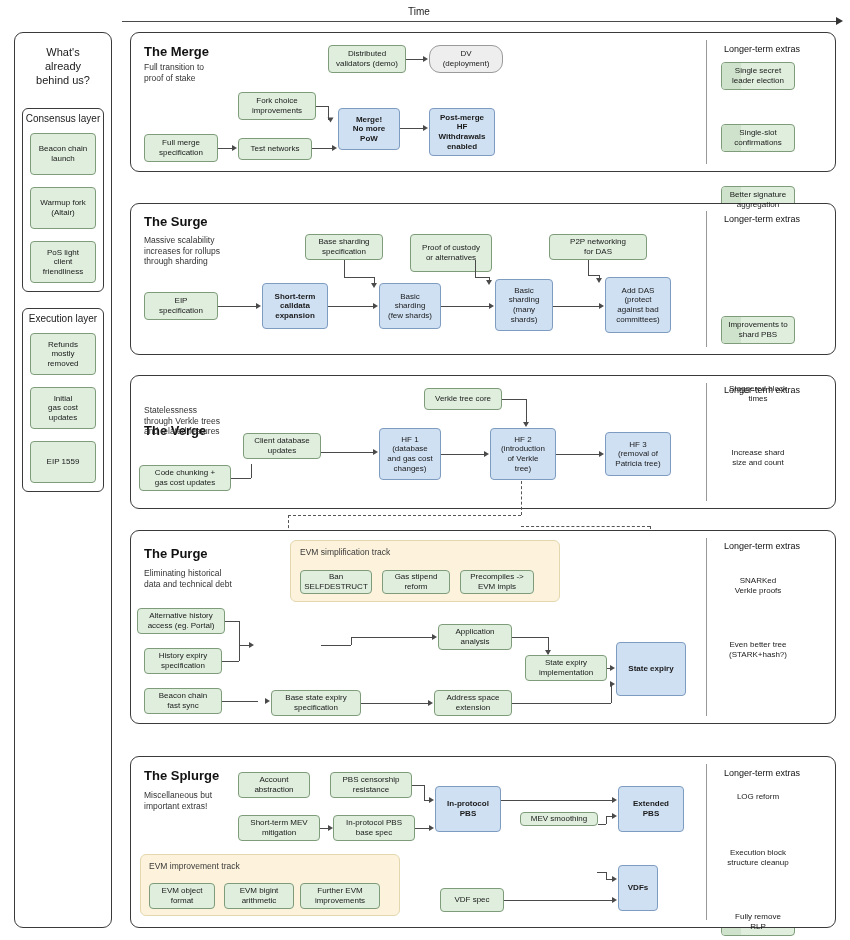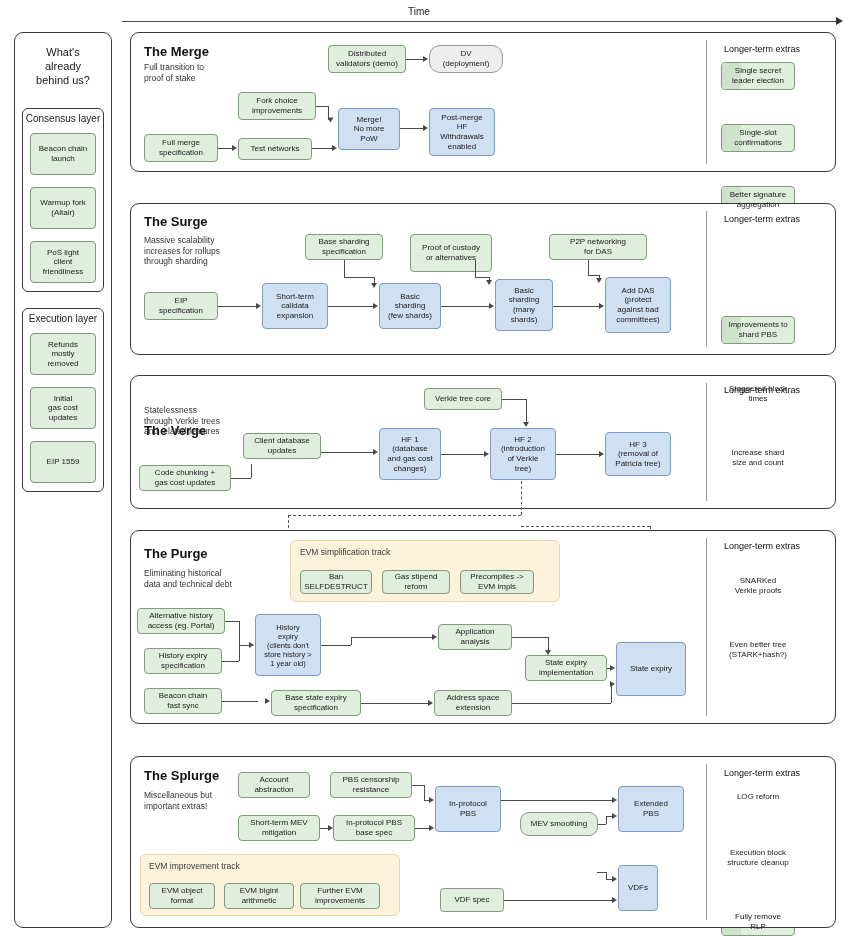--- a/index.html
+++ b/index.html
@@ -44,21 +44,21 @@
     text-align:center;
     line-height:1.2;
     font-size:8px;
     padding:2px 3px;
     background:#fff;
     box-sizing:border-box;
   }
   .green{background:#dfeedd;border-color:#7e9c7a;}
   .blue{background:#cfe0f3;border-color:#7d9cc0;}
   .grey{background:#eeeeee;border-color:#9a9a9a;}
-  .bold{font-weight:normal;}
+  .bold{font-weight:bold;}
 
   
   .half{position:relative;overflow:hidden;}
   .half::before{
     content:"";position:absolute;left:0;top:0;bottom:0;width:26%;
     background:#cfe3cc;
   }
   .half > span{position:relative;z-index:2;}
 
   
@@ -297,25 +297,20 @@
 reform</span></div>
   <div class="abs node green" style="left:460px;top:570px;width:74px;height:24px;white-space:pre-line;"><span>Precompiles -&gt;
 EVM impls</span></div>
 
   <div class="abs node green" style="left:137px;top:608px;width:88px;height:26px;white-space:pre-line;"><span>Alternative history
 access (eg. Portal)</span></div>
   <div class="abs node green" style="left:144px;top:648px;width:78px;height:26px;white-space:pre-line;"><span>History expiry
 specification</span></div>
   <div class="abs node green" style="left:144px;top:688px;width:78px;height:26px;white-space:pre-line;"><span>Beacon chain
 fast sync</span></div>
-  <div class="abs node blue" style="left:255px;top:614px;width:66px;height:62px;white-space:pre-line;font-size:7.5px;"><span>History
-expiry
-(clients don't
-store history &gt;
-1 year old)</span></div>
   <div class="abs node green" style="left:438px;top:624px;width:74px;height:26px;white-space:pre-line;"><span>Application
 analysis</span></div>
   <div class="abs node green" style="left:525px;top:655px;width:82px;height:26px;white-space:pre-line;"><span>State expiry
 implementation</span></div>
   <div class="abs node green" style="left:271px;top:690px;width:90px;height:26px;white-space:pre-line;"><span>Base state expiry
 specification</span></div>
   <div class="abs node green" style="left:434px;top:690px;width:78px;height:26px;white-space:pre-line;"><span>Address space
 extension</span></div>
   <div class="abs node blue bold" style="left:616px;top:642px;width:70px;height:54px;white-space:pre-line;"><span>State expiry</span></div>
 
@@ -354,21 +349,21 @@
   <div class="abs node green" style="left:238px;top:772px;width:72px;height:26px;white-space:pre-line;"><span>Account
 abstraction</span></div>
   <div class="abs node green" style="left:330px;top:772px;width:82px;height:26px;white-space:pre-line;"><span>PBS censorship
 resistance</span></div>
   <div class="abs node green" style="left:238px;top:815px;width:82px;height:26px;white-space:pre-line;"><span>Short-term MEV
 mitigation</span></div>
   <div class="abs node green" style="left:333px;top:815px;width:82px;height:26px;white-space:pre-line;"><span>In-protocol PBS
 base spec</span></div>
   <div class="abs node blue bold" style="left:435px;top:786px;width:66px;height:46px;white-space:pre-line;"><span>In-protocol
 PBS</span></div>
-  <div class="abs node green" style="left:520px;top:812px;width:78px;height:24px;white-space:pre-line;border-radius:9px;"><span>MEV smoothing</span></div>
+  <div class="abs node green" style="left:520px;top:812px;width:78px;height:14px;white-space:pre-line;"><span>MEV smoothing</span></div>
   <div class="abs node blue bold" style="left:618px;top:786px;width:66px;height:46px;white-space:pre-line;"><span>Extended
 PBS</span></div>
 
   <div class="abs node green" style="left:440px;top:888px;width:64px;height:24px;white-space:pre-line;"><span>VDF spec</span></div>
   <div class="abs node blue bold" style="left:618px;top:865px;width:40px;height:46px;white-space:pre-line;"><span>VDFs</span></div>
 
   <div class="abs track" style="left:140px;top:854px;width:260px;height:62px;"></div>
   <div class="abs track-label" style="left:149px;top:861px;">EVM improvement track</div>
   <div class="abs node green" style="left:149px;top:883px;width:66px;height:26px;white-space:pre-line;"><span>EVM object
 format</span></div>

